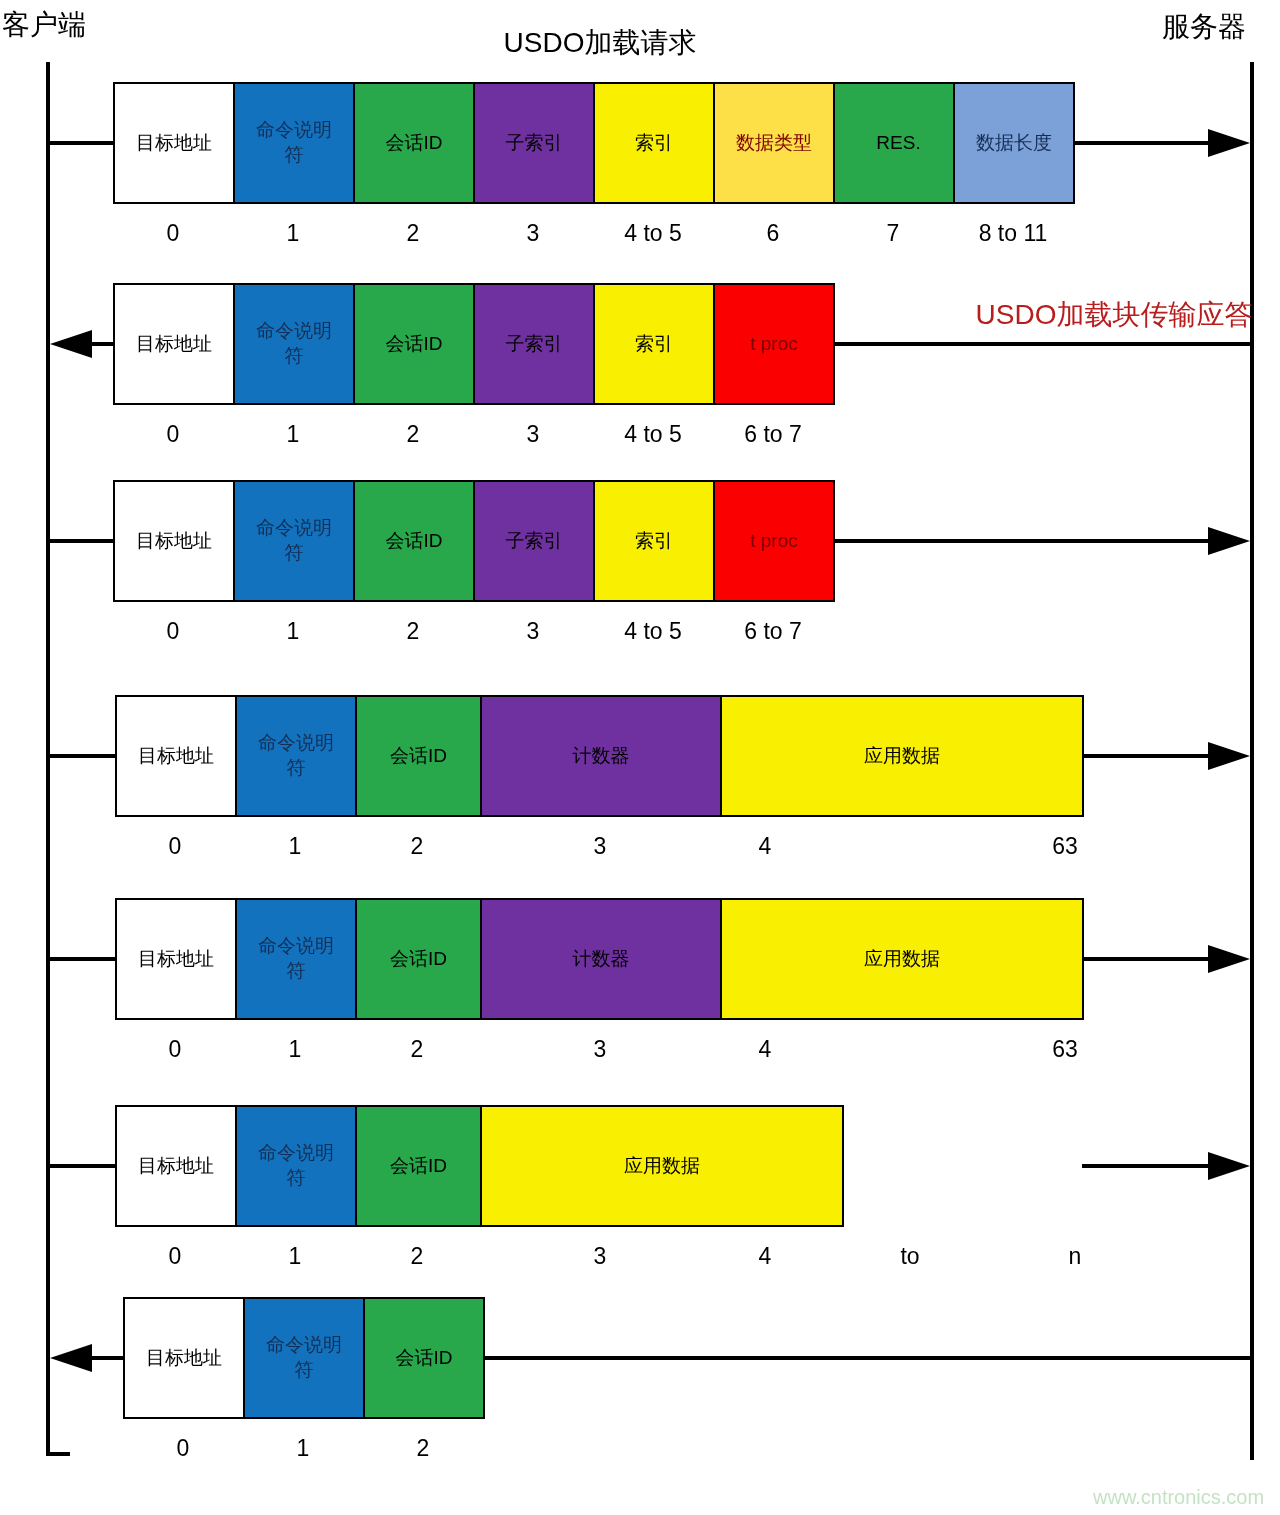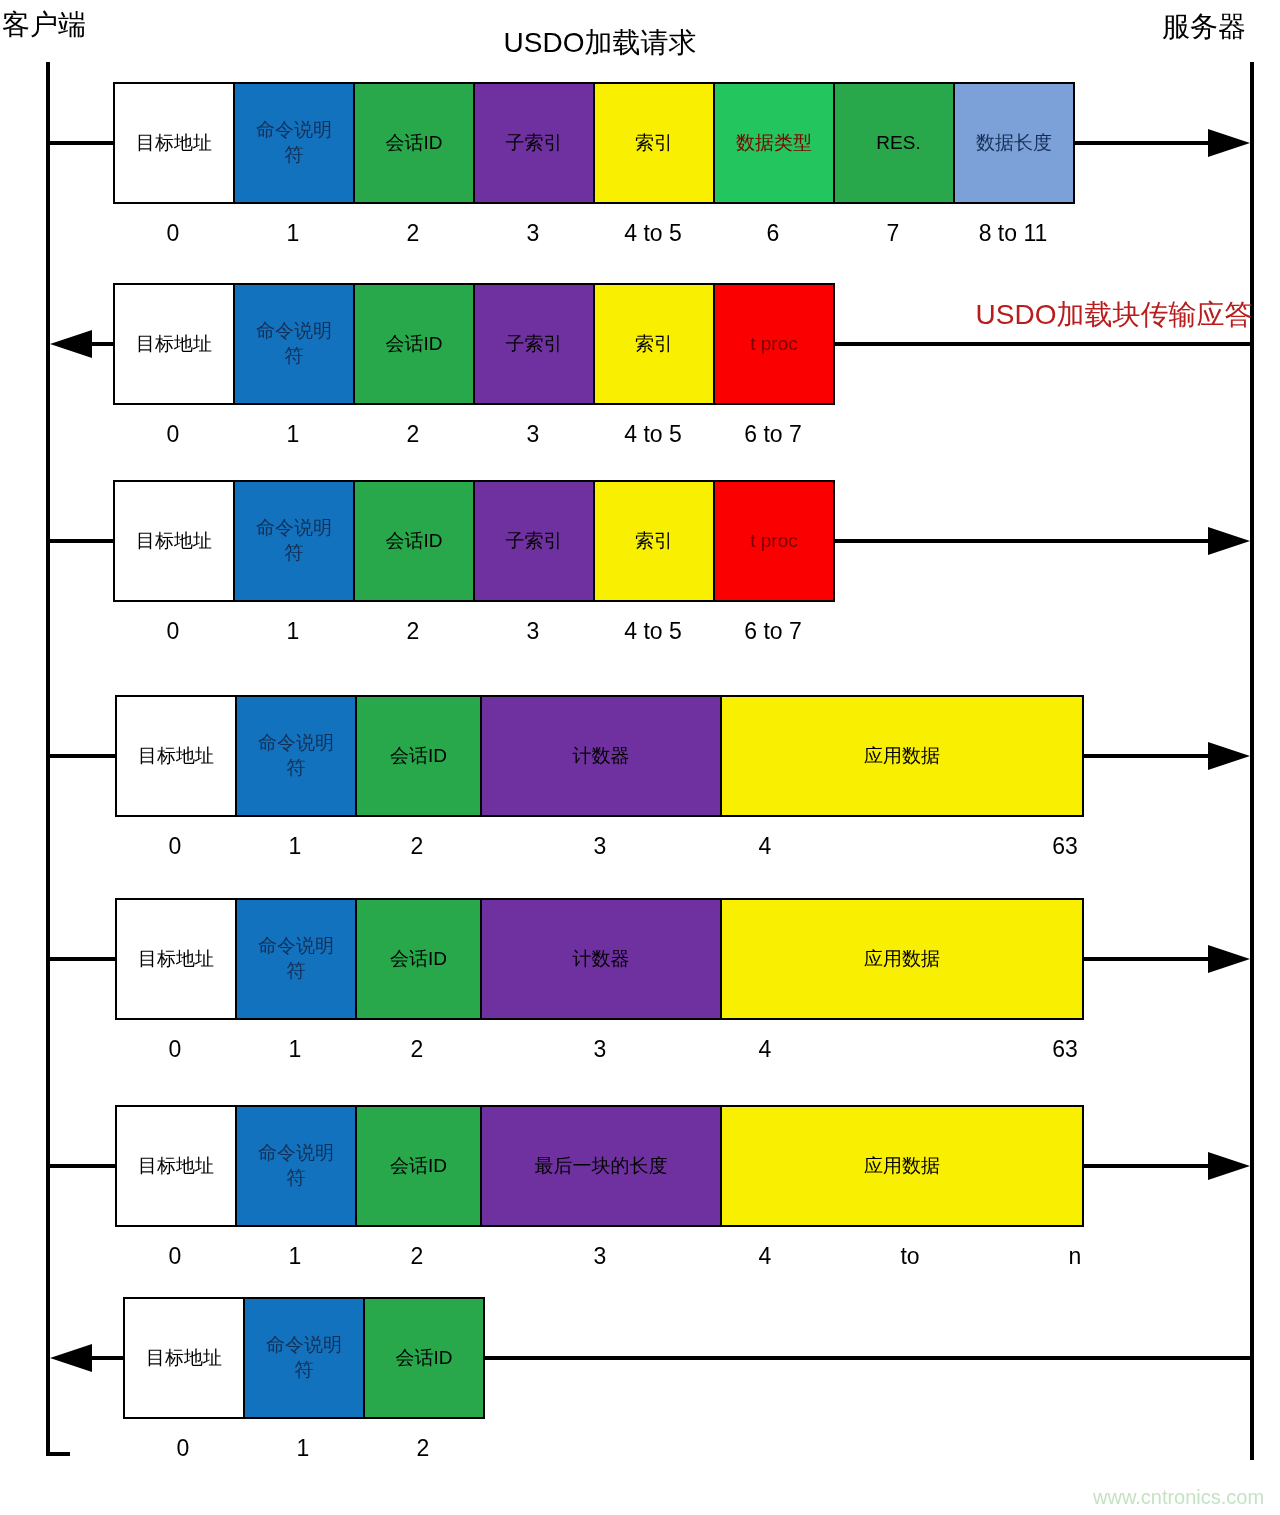--- a/index.html
+++ b/index.html
@@ -53,21 +53,21 @@
         </div>
         <div class="cell merge" style="width: 122px; background: rgb(40, 167, 75); color: rgb(0, 0, 0);">
           <span class="lbl narrow">会话ID</span>
         </div>
         <div class="cell merge" style="width: 122px; background: rgb(112, 49, 160); color: rgb(0, 0, 0);">
           <span class="lbl narrow">子索引</span>
         </div>
         <div class="cell merge" style="width: 122px; background: rgb(249, 239, 0); color: rgb(0, 0, 0);">
           <span class="lbl narrow">索引</span>
         </div>
-        <div class="cell merge" style="width: 122px; background: #22c55e; color: rgb(126, 0, 0);">
+        <div class="cell merge" style="width: 122px; background: #fde047; color: rgb(126, 0, 0);">
           <span class="lbl narrow">数据类型</span>
         </div>
         <div class="cell merge" style="width: 122px; background: rgb(40, 167, 75); color: rgb(0, 0, 0); padding-left: 9px;">
           <span class="lbl narrow">RES.</span>
         </div>
         <div class="cell merge" style="width: 122px; background: rgb(124, 160, 216); color: rgb(20, 47, 85);">
           <span class="lbl narrow">数据长度</span>
         </div>
       </div>
       <div class="h-line" style="left: 50px; top: 141px; width: 65px;"></div>
@@ -195,23 +195,20 @@
       <div class="frame-box" style="left: 115px; top: 1105px;">
         <div class="cell" style="width: 122px; background: rgb(255, 255, 255); color: rgb(0, 0, 0);">
           <span class="lbl narrow">目标地址</span>
         </div>
         <div class="cell merge" style="width: 122px; background: rgb(18, 114, 190); color: rgb(20, 47, 85);">
           <span class="lbl narrow">命令说明符</span>
         </div>
         <div class="cell merge" style="width: 127px; background: rgb(40, 167, 75); color: rgb(0, 0, 0);">
           <span class="lbl narrow">会话ID</span>
         </div>
-        <div class="cell merge" style="width: 242px; background: rgb(112, 49, 160); color: rgb(0, 0, 0);">
-          <span class="lbl">最后一块的长度</span>
-        </div>
         <div class="cell merge" style="width: 364px; background: rgb(249, 239, 0); color: rgb(0, 0, 0);">
           <span class="lbl">应用数据</span>
         </div>
       </div>
       <div class="h-line" style="left: 50px; top: 1164px; width: 67px;"></div>
       <div class="h-line" style="left: 1082px; top: 1164px; width: 130px;"></div>
       <div class="arrowhead right" style="left: 1208px; top: 1152px;"></div>
       <div class="byte-index" style="left: 175px; top: 1243px;">0</div>
       <div class="byte-index" style="left: 295px; top: 1243px;">1</div>
       <div class="byte-index" style="left: 417px; top: 1243px;">2</div>

